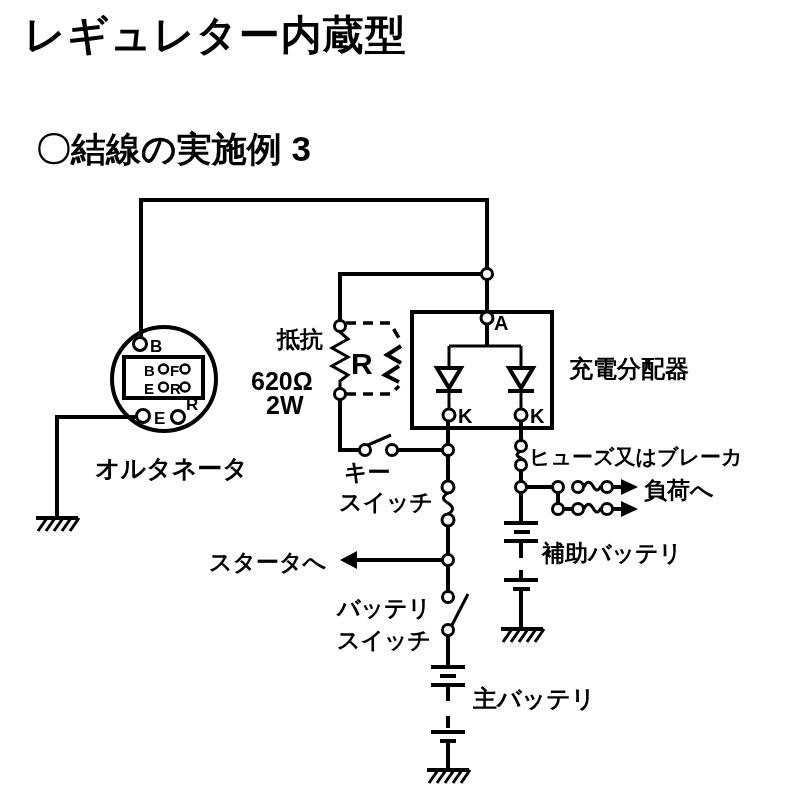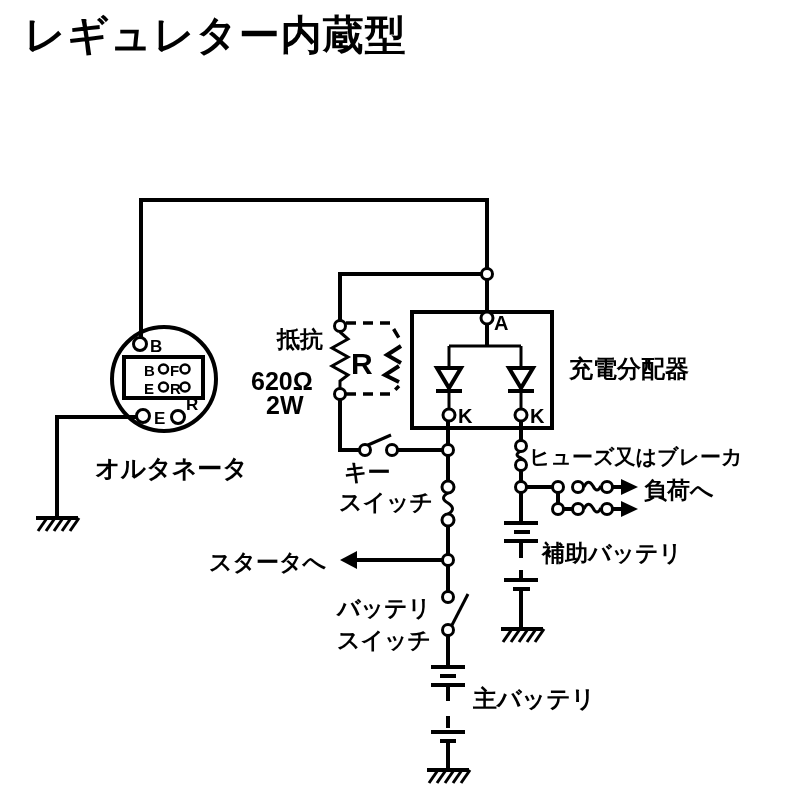--- a/index.html
+++ b/index.html
@@ -18,20 +18,21 @@
   .term2{fill:#ffffff;stroke:#000;stroke-width:2.5;}
   .dash{stroke:#000;stroke-width:3.5;fill:none;stroke-dasharray:10 7;}
   .chev{stroke:#000;stroke-width:4;fill:none;}
   .blk{fill:#000;stroke:none;}
 </style>
 </head>
 <body>
 
 <div id="page">
   <div class="hdr" id="title">レギュレター内蔵型</div>
+  <div class="hdr" id="example">〇結線の実施例 3</div>
 
   <svg width="800" height="800" viewBox="0 0 800 800">
 
     <circle cx="164" cy="379" r="52" fill="#ffffff" stroke="#000" stroke-width="4"></circle>
 
     <rect x="412" y="312" width="140" height="116" fill="#ffffff" stroke="#000" stroke-width="4"></rect>
 
     <g>
       <path class="w" d="M141,341 V200 H487 V313"></path>
       <path class="w" d="M487,274 H340 V321"></path>

